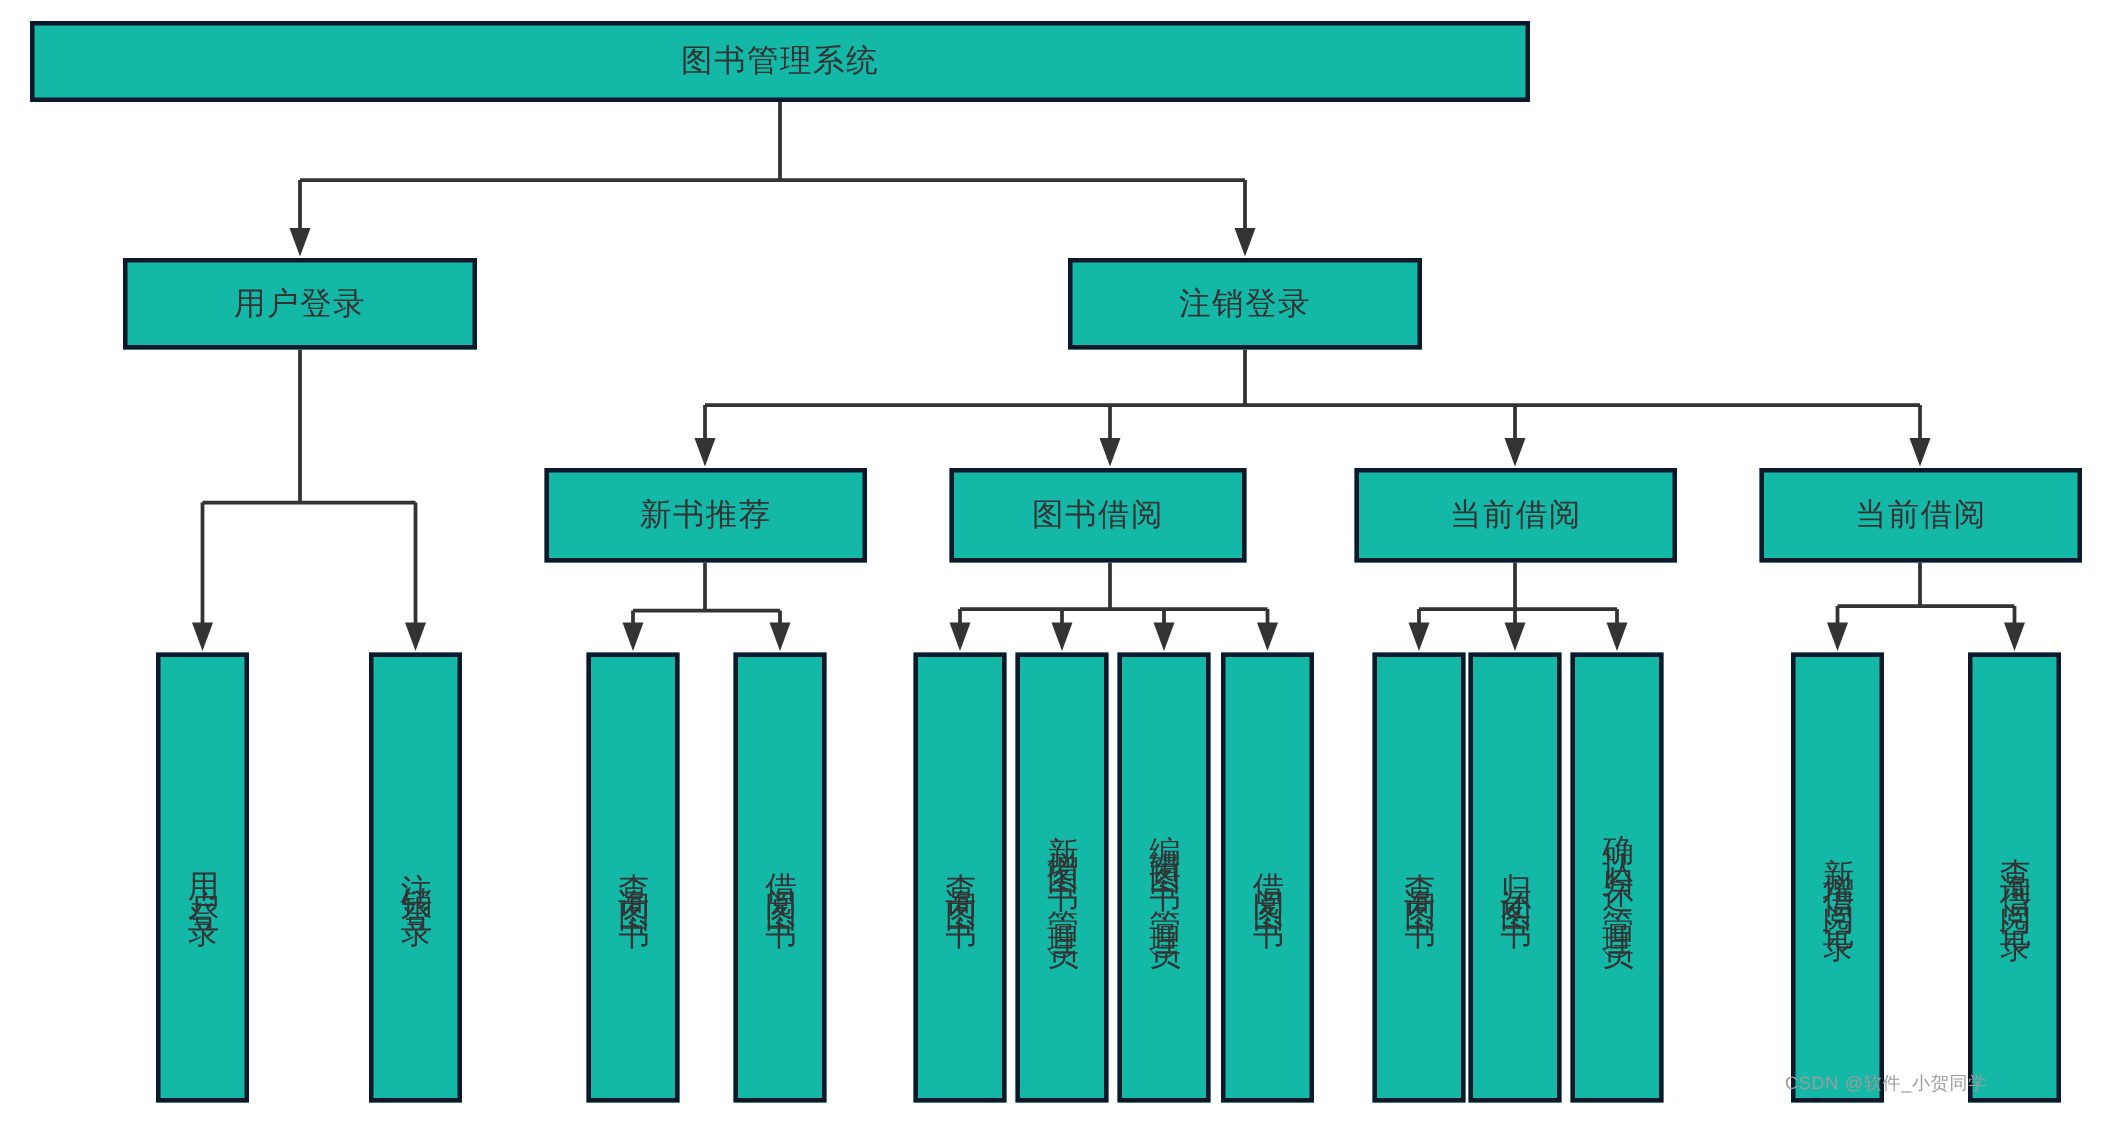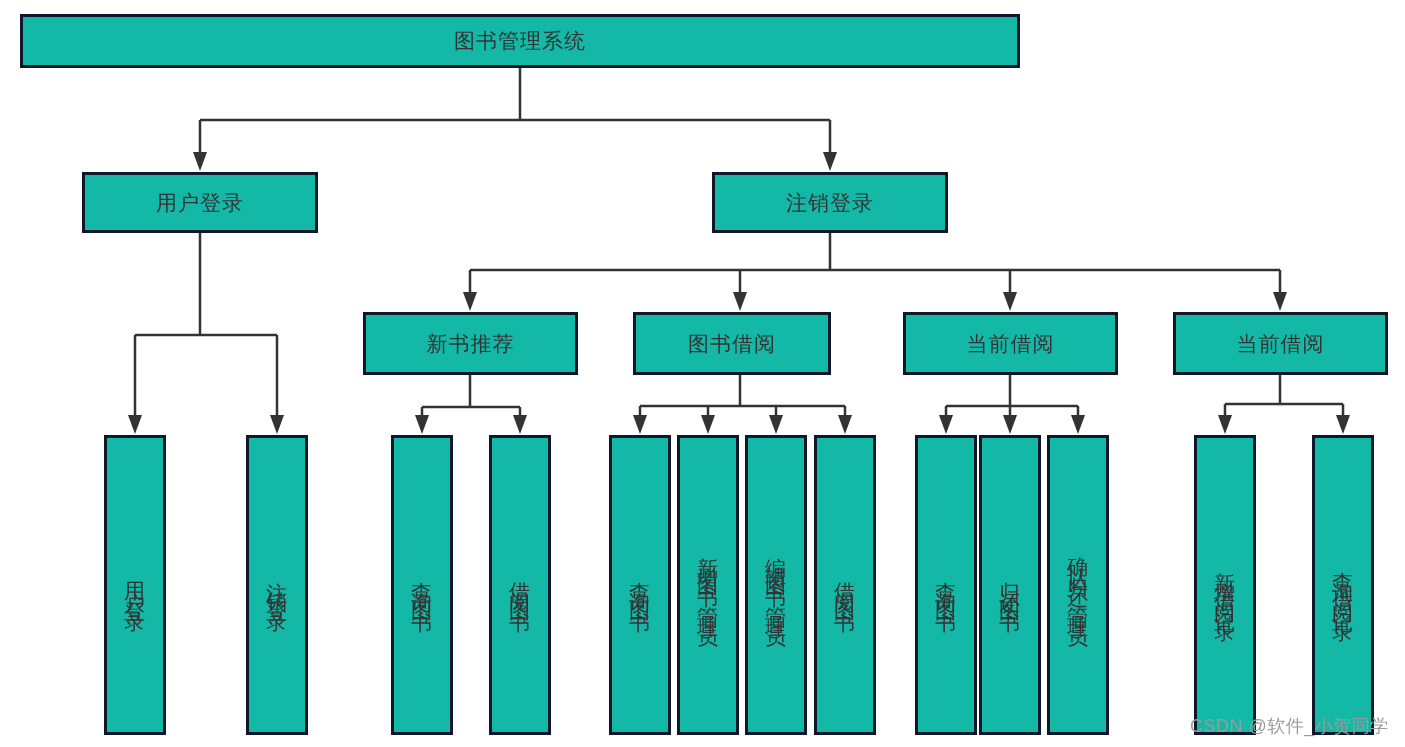--- a/index.html
+++ b/index.html
@@ -13,21 +13,21 @@
     border:3px solid #0f172a; color:#333333; z-index:2;
     display:flex; align-items:center; justify-content:center;
     font-size:21px; letter-spacing:1px; line-height:1.2;
     white-space:nowrap;
   }
   .box.v {
     writing-mode:vertical-rl; text-orientation:mixed;
     letter-spacing:10px; white-space:normal;
   }
   .watermark {
-    position:absolute; z-index:5; color:#9b9b9b; font-size:18px;
+    position:absolute; z-index:5; color:#9b9b9b; font-size:12px;
     letter-spacing:0.5px; z-index:5;
   }
 </style>
 </head>
 <body>
 
 <div id="canvas">
 
   <svg id="connectors" width="1405" height="747" viewBox="0 0 1405 747">
     <path d="M520,68 V120 M200,120 H830 M200,120 V154 M830,120 V154

